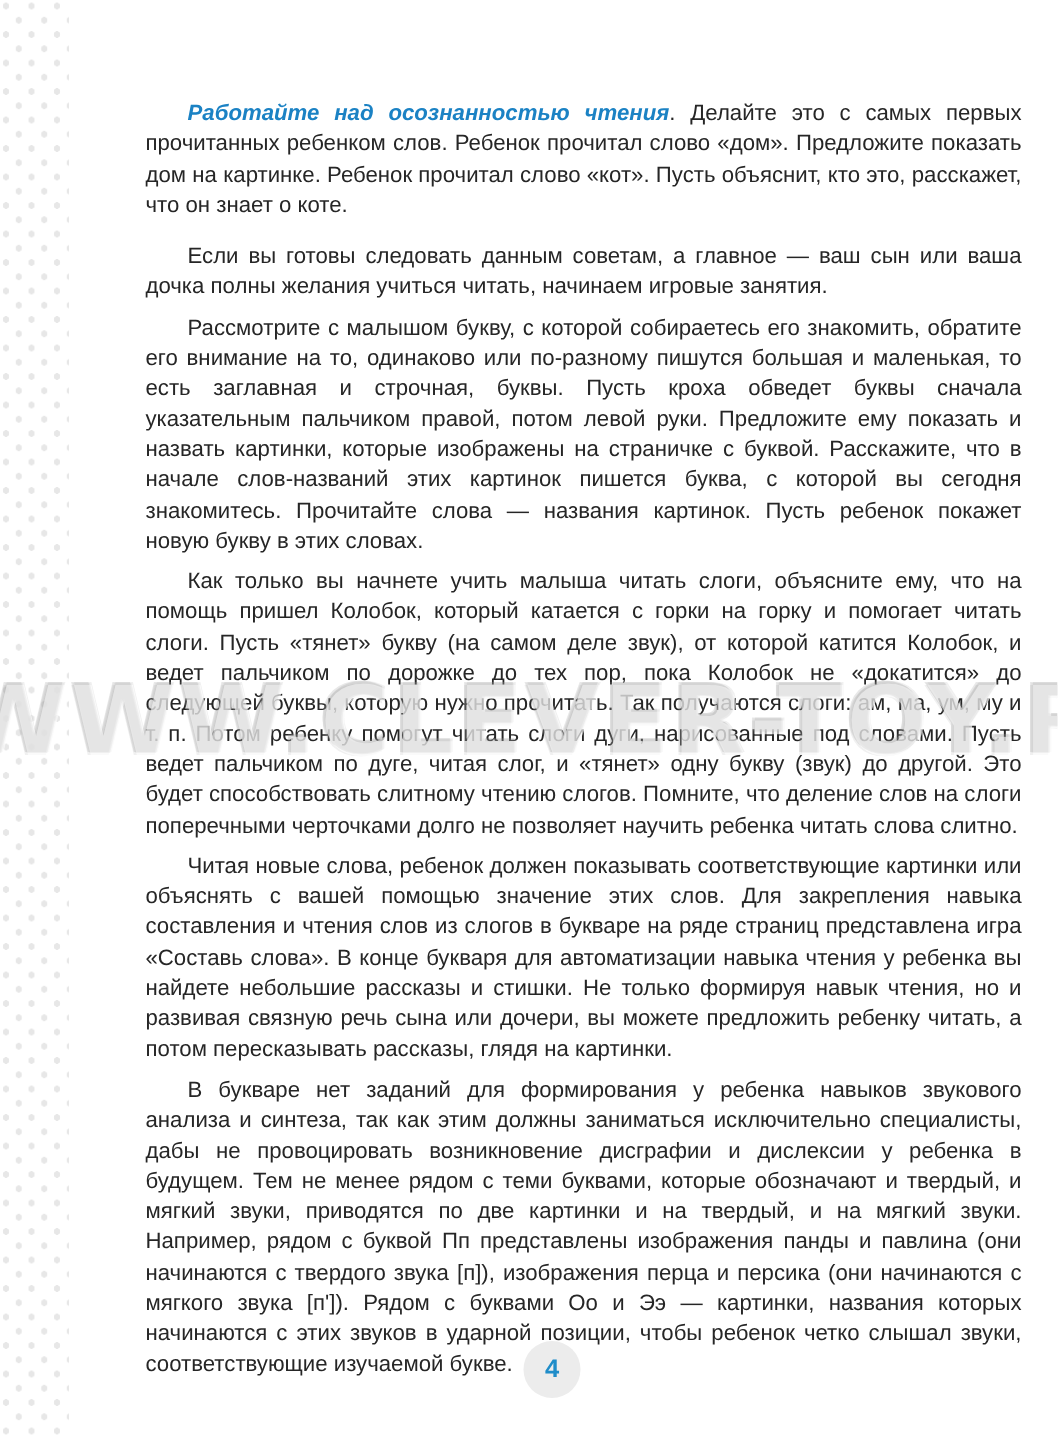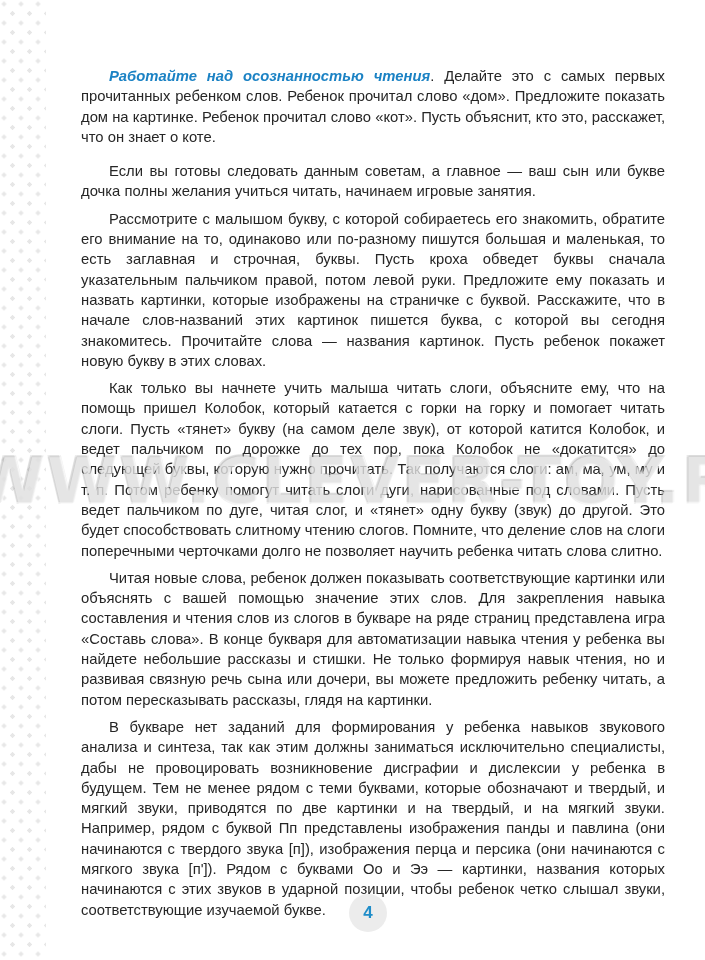--- a/index.html
+++ b/index.html
@@ -12,21 +12,21 @@
   }
   .dots{
     position:absolute;left:0;top:0;width:46px;height:960px;
     background-image:
       radial-gradient(circle,#e7e7e7 2px,transparent 2.3px),
       radial-gradient(circle,#e7e7e7 2px,transparent 2.3px);
     background-size:17px 19px,17px 19px;
     background-position:4px 4px,12.5px 13.5px;
   }
   .content{
-    position:absolute;left:81px;top:66px;width:584px;
+    position:absolute;left:97px;top:66px;width:584px;
   }
   .para{
     margin:0 0 7px 0;
     font-size:14.8px;line-height:20.3px;
     color:#262626;
     text-align:justify;
     text-indent:28px;
   }
   .para.lead{margin-bottom:14px;}
   .lead-em{
@@ -75,21 +75,21 @@
 <body>
 
 <div class="page">
   <div class="dots"></div>
 
   <div class="watermark">WWW.CLEVER-TOY.RU</div>
 
   <div class="content">
     <p class="para lead"><span class="lead-em">Работайте над осознанностью чтения</span><span>. Делайте это с самых первых прочитанных ребенком слов. Ребенок прочитал слово «дом». Предложите показать дом на картинке. Ребенок прочитал слово «кот». Пусть объяснит, кто это, расскажет, что он знает о коте.</span></p>
 
-    <p class="para">Если вы готовы следовать данным советам, а главное — ваш сын или букве дочка полны желания учиться читать, начинаем игровые занятия.</p>
+    <p class="para">Если вы готовы следовать данным советам, а главное — ваш сын или ваша дочка полны желания учиться читать, начинаем игровые занятия.</p>
     <p class="para">Рассмотрите с малышом букву, с которой собираетесь его знакомить, обратите его внимание на то, одинаково или по-разному пишутся большая и маленькая, то есть заглавная и строчная, буквы. Пусть кроха обведет буквы сначала указательным пальчиком правой, потом левой руки. Предложите ему показать и назвать картинки, которые изображены на страничке с буквой. Расскажите, что в начале слов-названий этих картинок пишется буква, с которой вы сегодня знакомитесь. Прочитайте слова — названия картинок. Пусть ребенок покажет новую букву в этих словах.</p>
     <p class="para">Как только вы начнете учить малыша читать слоги, объясните ему, что на помощь пришел Колобок, который катается с горки на горку и помогает читать слоги. Пусть «тянет» букву (на самом деле звук), от которой катится Колобок, и ведет пальчиком по дорожке до тех пор, пока Колобок не «докатится» до следующей буквы, которую нужно прочитать. Так получаются слоги: ам, ма, ум, му и т. п. Потом ребенку помогут читать слоги дуги, нарисованные под словами. Пусть ведет пальчиком по дуге, читая слог, и «тянет» одну букву (звук) до другой. Это будет способствовать слитному чтению слогов. Помните, что деление слов на слоги поперечными черточками долго не позволяет научить ребенка читать слова слитно.</p>
     <p class="para">Читая новые слова, ребенок должен показывать соответствующие картинки или объяснять с вашей помощью значение этих слов. Для закрепления навыка составления и чтения слов из слогов в букваре на ряде страниц представлена игра «Составь слова». В конце букваря для автоматизации навыка чтения у ребенка вы найдете небольшие рассказы и стишки. Не только формируя навык чтения, но и развивая связную речь сына или дочери, вы можете предложить ребенку читать, а потом пересказывать рассказы, глядя на картинки.</p>
     <p class="para">В букваре нет заданий для формирования у ребенка навыков звукового анализа и синтеза, так как этим должны заниматься исключительно специалисты, дабы не провоцировать возникновение дисграфии и дислексии у ребенка в будущем. Тем не менее рядом с теми буквами, которые обозначают и твердый, и мягкий звуки, приводятся по две картинки и на твердый, и на мягкий звуки. Например, рядом с буквой Пп представлены изображения панды и павлина (они начинаются с твердого звука [п]), изображения перца и персика (они начинаются с мягкого звука [п']). Рядом с буквами Оо и Ээ — картинки, названия которых начинаются с этих звуков в ударной позиции, чтобы ребенок четко слышал звуки, соответствующие изучаемой букве.</p>
 
   </div>
 
   <div class="pagenum">
     <span>4</span>
   </div>

